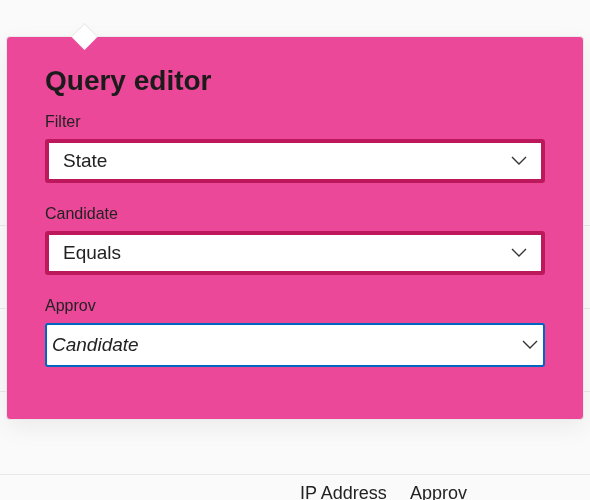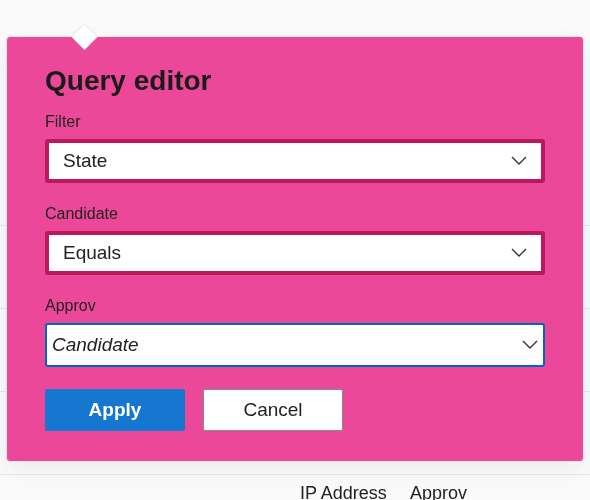--- a/index.html
+++ b/index.html
@@ -153,17 +153,13 @@
   <div class="field-label">Approv</div>
   <div class="dropdown focused">
     <span>Candidate</span>
     <span class="chevron">
       <svg viewBox="0 0 16 10" width="16" height="10">
           <path d="M1 1 L8 8 L15 1" fill="none" stroke="#333" stroke-width="1.4"></path>
         </svg>
     </span>
   </div>
 
-  <div class="button-row">
-    <button class="btn btn-primary">Apply</button>
-    <button class="btn btn-secondary">Cancel</button>
-  </div>
 </div>
 
 </body></html>

